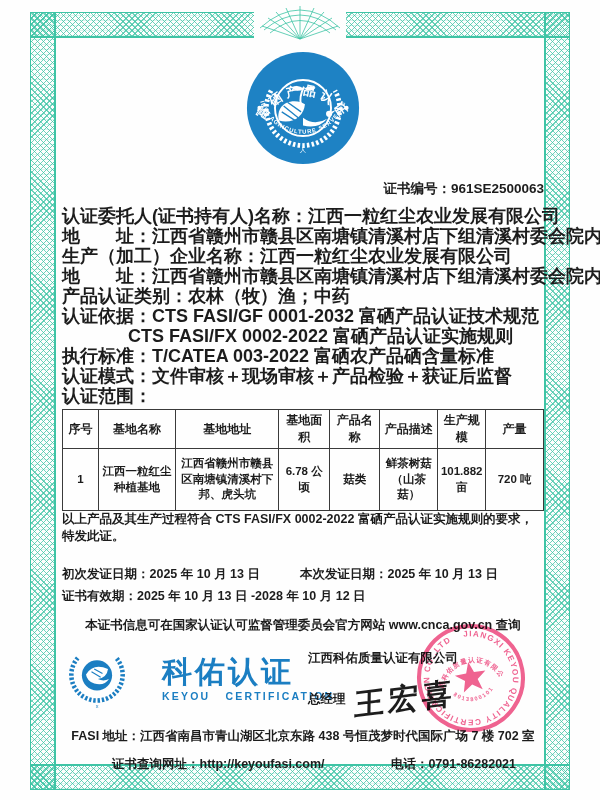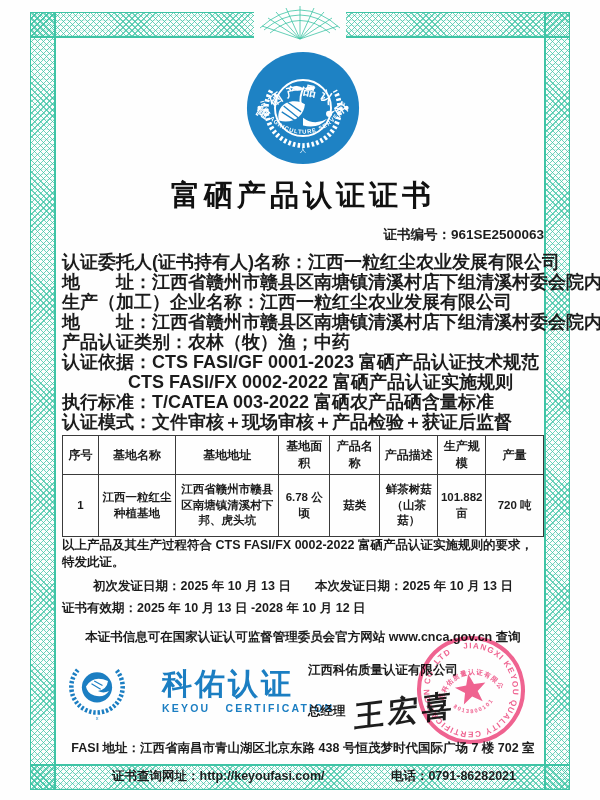--- a/index.html
+++ b/index.html
@@ -29,21 +29,21 @@
   .info-line.indent { padding-left:66px; }
   .info-label { }
   .info-value { }
 
   table.scope { width:100%; border-collapse:collapse; margin-top:3px; table-layout:fixed; }
   table.scope th, table.scope td { border:1px solid #3a3a3a; text-align:center; vertical-align:middle; padding:2px 1px; }
   table.scope th { font-size:12px; font-weight:bold; height:23px; }
   table.scope td { font-size:11.5px; font-weight:bold; height:62px; line-height:1.35; }
 
   .statement { font-size:12.5px; font-weight:bold; }
-  .dates { margin-top:7px; display:flex; gap:24px; font-size:12.5px; font-weight:bold;justify-content:center; }
+  .dates { margin-top:21px; display:flex; gap:40px; font-size:12.5px; font-weight:bold; }
   .validity { margin-top:5px; font-size:12.5px; font-weight:bold; }
   .query-note { margin-top:12px; text-align:center; font-size:12.5px; font-weight:bold; }
 
   .footer { position:relative; margin-top:10px; height:76px; }
   .keyou { position:absolute; left:2px; top:2px; display:flex; align-items:center; gap:8px; }
   .keyou-text .cn { font-size:30px; font-weight:bold; color:#1b7ec2; letter-spacing:3px; line-height:1;margin-left:24px; }
   .keyou-text .en { font-size:10.5px; font-weight:bold; color:#1b7ec2; letter-spacing:2.2px; word-spacing:10px; margin-top:3px;padding-left:24px; }
   .issuer { position:absolute; right:0; top:6px; width:236px; }
   .issuer .company { font-size:12.5px; font-weight:bold; }
   .issuer .mgr-row { margin-top:12px; font-size:12.5px; font-weight:bold; display:flex; align-items:center; }
@@ -99,33 +99,33 @@
           <path d="M58 54 C42 50 32 60 35 73 C50 77 61 68 62 56 Z" fill="#fff"></path>
           <path d="M40 58 L55 70 M44 54 L58 64 M38 64 L52 73" stroke="#1e82c4" stroke-width="1.4"></path>
           <path d="M60 70 q12 9 25 1 q-9 11 -25 7 Z" fill="#fff"></path>
           <circle cx="87" cy="66" r="3.2" fill="#fff"></circle>
           <path d="M89 64 l5 -2 -4 4 Z" fill="#fff"></path>
         </g>
         <text x="60" y="106" font-size="6.5" fill="#fff" text-anchor="middle">人</text>
       </svg>
     </div>
 
-    <div class="title">富硒产品认证证书</div>
     <div class="certno"><span>证书编号：</span><span>961SE2500063</span></div>
 
     <div class="info">
       <div class="info-line"><span class="info-label">认证委托人(证书持有人)名称：</span><span class="info-value">江西一粒红尘农业发展有限公司</span></div>
       <div class="info-line"><span class="info-label">地　　址：</span><span class="info-value">江西省赣州市赣县区南塘镇清溪村店下组清溪村委会院内</span></div>
       <div class="info-line"><span class="info-label">生产（加工）企业名称：</span><span class="info-value">江西一粒红尘农业发展有限公司</span></div>
       <div class="info-line"><span class="info-label">地　　址：</span><span class="info-value">江西省赣州市赣县区南塘镇清溪村店下组清溪村委会院内</span></div>
       <div class="info-line"><span class="info-label">产品认证类别：</span><span class="info-value">农林（牧）渔；中药</span></div>
-      <div class="info-line"><span class="info-label">认证依据：</span><span class="info-value">CTS FASI/GF 0001-2023 富硒产品认证技术规范</span></div>
+      <div class="info-line"><span class="info-label">认证依据：</span><span class="info-value">CTS FASI/GF 0001-2032 富硒产品认证技术规范</span></div>
       <div class="info-line indent"><span class="info-value">CTS FASI/FX 0002-2022 富硒产品认证实施规则</span></div>
       <div class="info-line"><span class="info-label">执行标准：</span><span class="info-value">T/CATEA 003-2022 富硒农产品硒含量标准</span></div>
       <div class="info-line"><span class="info-label">认证模式：</span><span class="info-value">文件审核＋现场审核＋产品检验＋获证后监督</span></div>
+      <div class="info-line"><span class="info-label">认证范围：</span></div>
     </div>
 
     <table class="scope">
       <colgroup>
         <col style="width:7.5%">
           <col style="width:16%">
           <col style="width:21.5%">
           <col style="width:10.5%">
         <col style="width:10.5%">
           <col style="width:12%">

